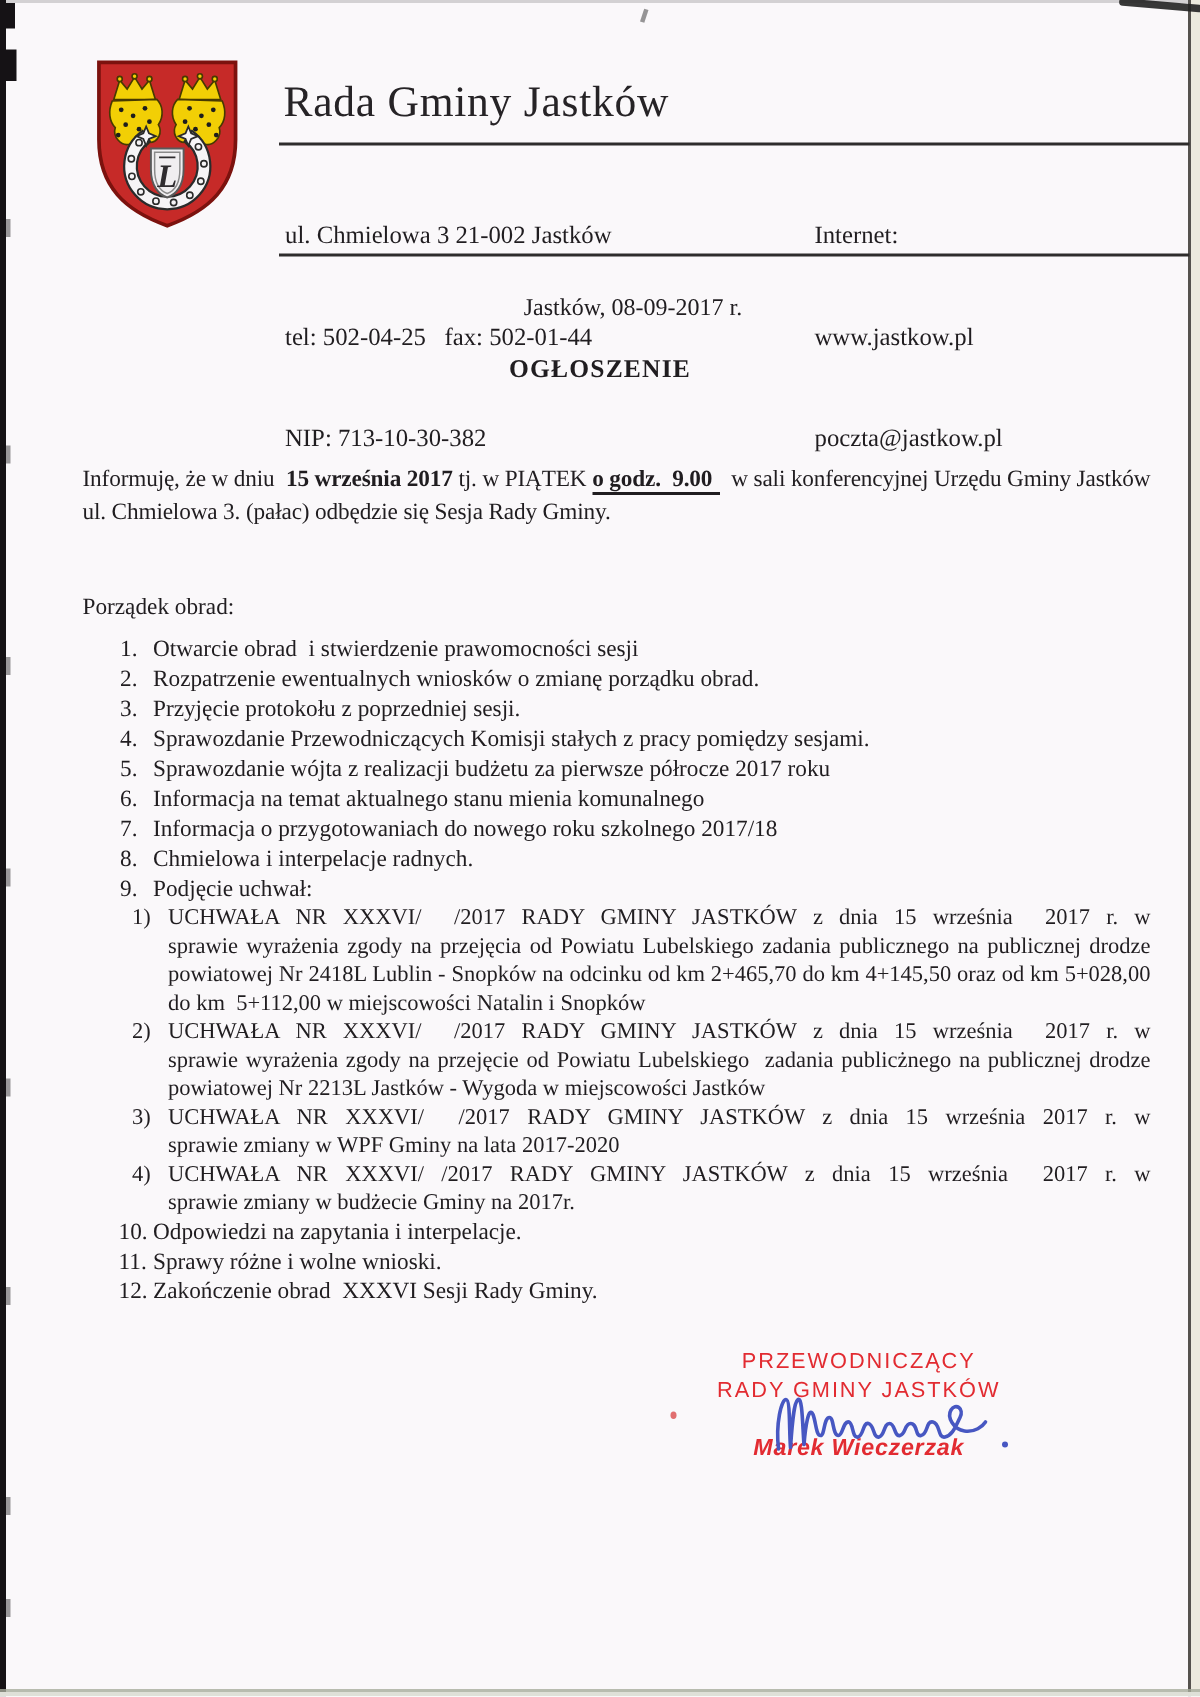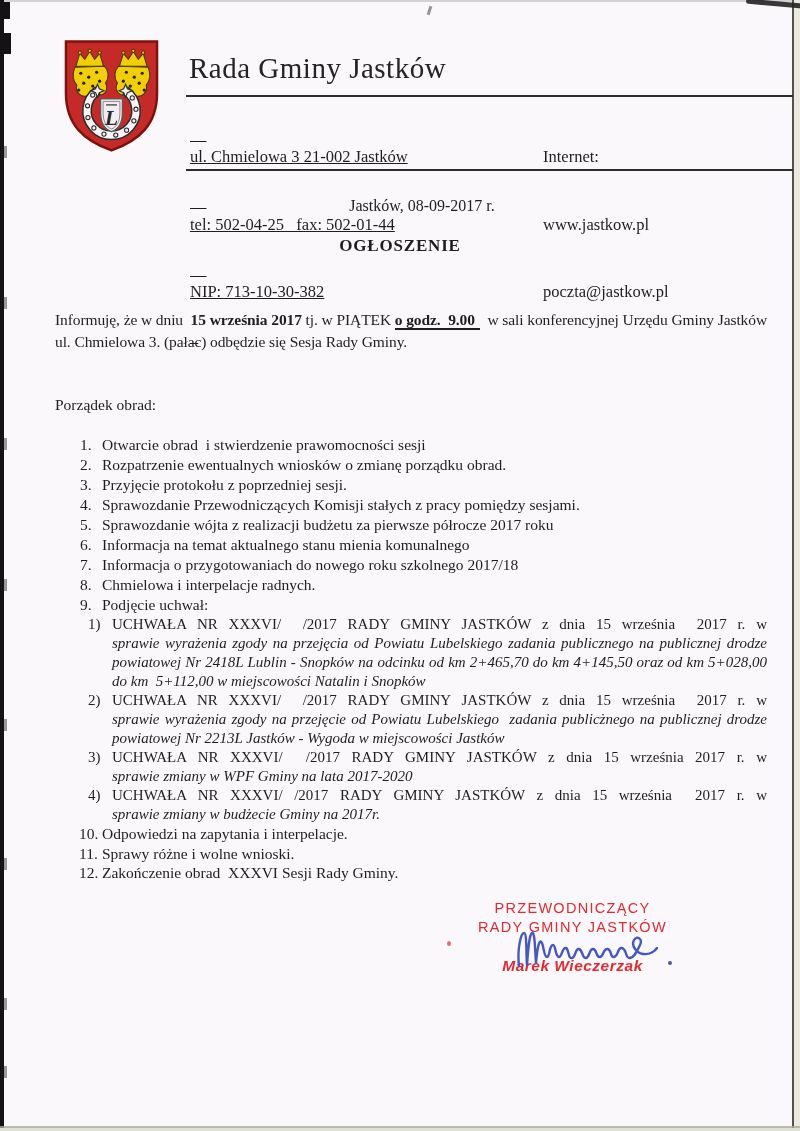--- a/index.html
+++ b/index.html
@@ -22,44 +22,44 @@
   .e-bottom2{ position:absolute; left:0; top:1128px; width:100%; height:3px; background:#dfe0d8; }
   .speck-top{ position:absolute; left:428px; top:6px; width:3px; height:9px; background:#6a6a6a; transform:rotate(18deg); opacity:.7; }
   .speck-red{ position:absolute; left:447px; top:941px; width:4px; height:5px; background:#d84040; border-radius:50%; opacity:.75; }
 
   
   .crest    { position:absolute; left:62px; top:37px; width:99px; height:118px; }
   .org-name { position:absolute; left:189px; top:52px; font-size:29px; letter-spacing:.5px; color:#262326; }
   .rule     { position:absolute; left:186px; width:607px; height:2px; background:#2e2c2c; }
   .rule-1   { top:95px; }
   .rule-2   { top:169px; }
-  .contact-left  { position:absolute; left:190px; top:101px; font-size:16.5px; line-height:22.5px; white-space:pre;text-decoration:underline; }
+  .contact-left  { position:absolute; left:190px; top:101px; font-size:16.5px; line-height:22.5px; white-space:pre; }
   .contact-right { position:absolute; left:505px; top:101px; font-size:16.5px; line-height:22.5px; white-space:pre;margin-left:38px; }
 
   
   .dateline { position:absolute; left:0; top:197px; width:762px; text-align:center; font-size:16px;padding-left:41px; }
   .doc-title{ position:absolute; left:0; right:0; top:236px; text-align:center; font-size:17px; font-weight:bold; letter-spacing:.8px; margin:0; }
   .intro    { position:absolute; left:55px; top:309px; width:712px; margin:0;
               font-size:15.5px; line-height:21.5px; letter-spacing:-.1px;
               text-align:justify; white-space:pre-wrap; }
   .b        { font-weight:bold; }
   .u-bold   { font-weight:bold; border-bottom:2px solid #201d20; padding-right:5px; }
 
   .agenda   { position:absolute; left:55px; top:395px; width:712px; font-size:15.5px; }
-  .agenda-heading { line-height:20px; margin-bottom:20px; }
+  .agenda-heading { line-height:20px; margin-bottom:8px; }
   .row      { display:flex; line-height:20px; }
   .row .num { flex:none; width:22px; margin-left:25px; }
   .row .txt { flex:1; white-space:pre-wrap; }
   .row-tail { line-height:19.5px; }
   .row-tail .num { width:23px; margin-left:24px; }
   .res      { display:flex; line-height:19px; font-size:15px; }
   .res .num { flex:none; width:24px; margin-left:33px; }
   .res .txt { flex:1; }
   .res .head{ display:block; text-align:justify; text-align-last:justify; white-space:pre-wrap; }
-  .res .bodyt{ display:block; text-align:justify; white-space:pre-wrap;font-style:italic; }
+  .res .bodyt{ display:block; text-align:justify; white-space:pre-wrap; }
 
   
   .sig-block{ position:absolute; left:455px; top:899px; width:235px; text-align:center;
               font-family:"Liberation Sans", sans-serif; }
   .stamp    { font-size:14.5px; font-weight:normal; color:#e22b31; letter-spacing:1.3px; line-height:19px; position:relative; z-index:1; }
   .sig-ink  { position:absolute; left:58px; top:22px; width:172px; height:62px; z-index:2; }
   .sig-name { position:absolute; left:0; right:0; top:58px; font-size:15.5px; font-weight:bold; font-style:italic;
               color:#e22b31; letter-spacing:.5px; z-index:1; }
 </style>
 </head>

